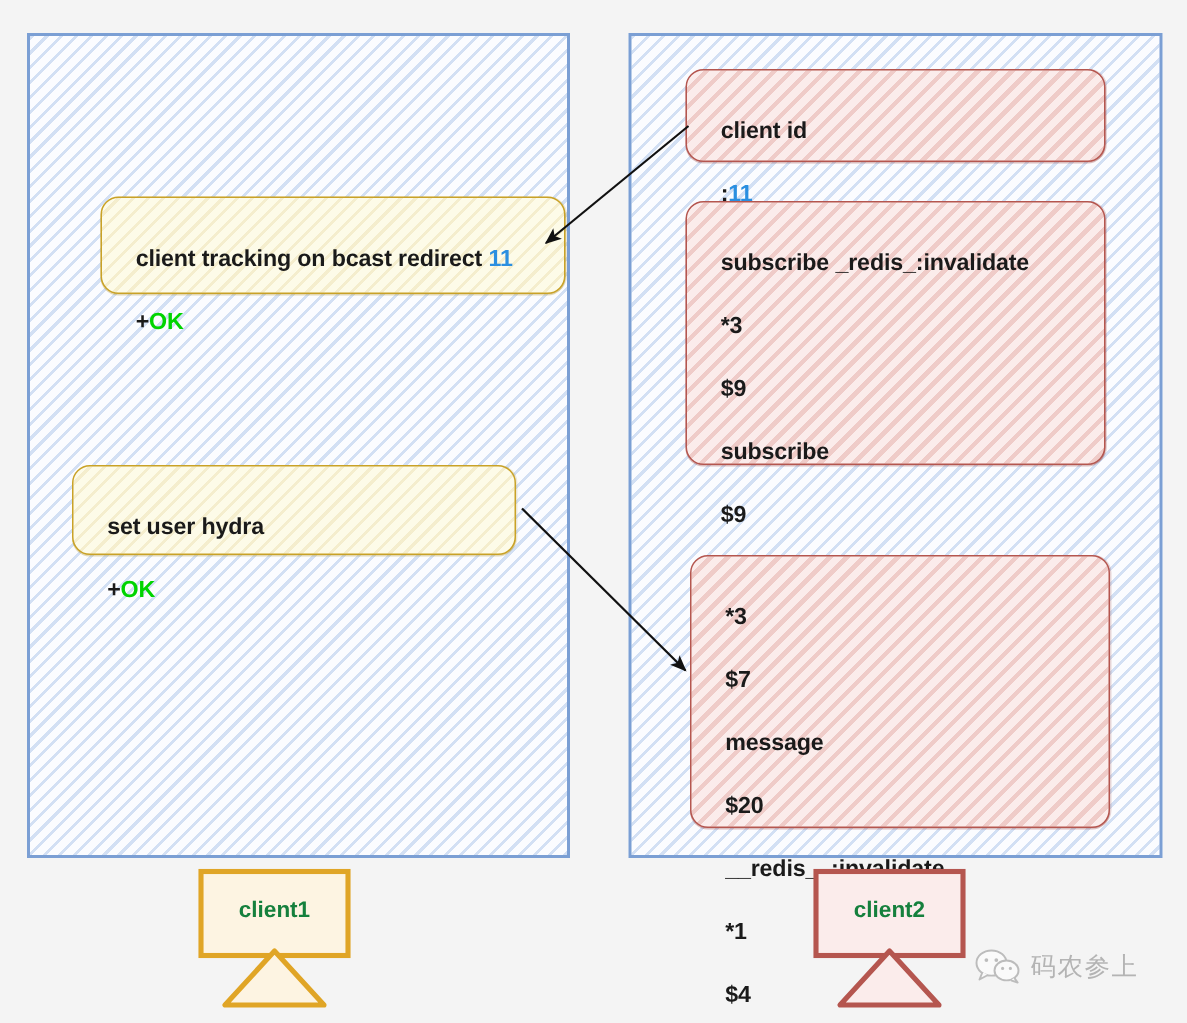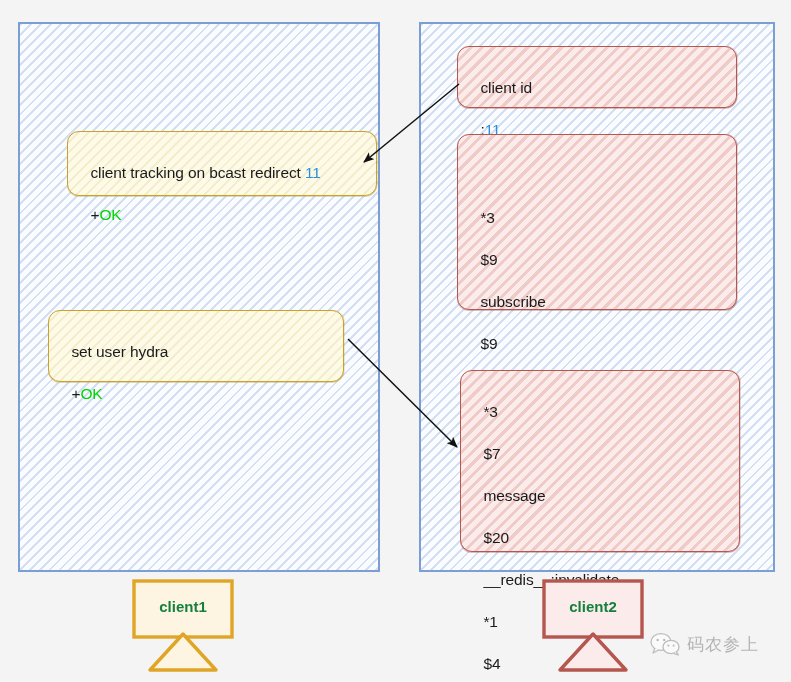--- a/index.html
+++ b/index.html
@@ -32,21 +32,21 @@
   #panel-left  { left: 18px;  top: 22px; width: 362px; height: 550px; }
   #panel-right { left: 419px; top: 22px; width: 356px; height: 550px; }
 
   
   .box {
     position: absolute;
     box-sizing: border-box;
     border-radius: 12px;
     padding: 9px 14px 10px 14px;
     font-size: 15.5px;
-    font-weight: normal;
+    font-weight: bold;
     color: #1a1a1a;
     line-height: 21px;
     white-space: pre;
     letter-spacing: -0.1px;
   }
   .box-yellow {
     border: 1.6px solid #c9a227;
     background-color: #fdfbe8;
     background-image: repeating-linear-gradient(
         135deg,
@@ -64,21 +64,21 @@
         135deg,
         rgba(205, 110, 100, 0.26) 0px,
         rgba(205, 110, 100, 0.26) 3px,
         rgba(255, 255, 255, 0) 3px,
         rgba(255, 255, 255, 0) 8px
     );
     box-shadow: 0 1px 0 rgba(150,60,55,.32), 1px 0 0 rgba(150,60,55,.2);
   }
 
   #box-tracking { left: 40px;  top: 131px; width: 310px; height: 65px; margin-left: 27px; }
-  #box-setuser  { left: 48px;  top: 310px; width: 296px; height: 72px; }
+  #box-setuser  { left: 48px;  top: 310px; width: 296px; height: 60px; }
   #box-clientid { left: 457px; top: 46px;  width: 280px; height: 62px; }
   #box-subscribe{ left: 457px; top: 134px; width: 280px; height: 176px; }
   #box-message  { left: 460px; top: 370px; width: 280px; height: 182px; }
 
   .blue { color: #2b8fe0; }
   .green { color: #00d400; }
 
   
   #arrow-layer {
     position: absolute;
@@ -140,21 +140,21 @@
   <span>set user hydra</span><br>
   <span>+</span><span class="green">OK</span>
 </div>
 
 <div class="box box-red" id="box-clientid">
   <span>client id</span><br>
   <span>:</span><span class="blue">11</span>
 </div>
 
 <div class="box box-red" id="box-subscribe">
-  <br>
+  <span>subscribe _redis_:invalidate</span><br>
   <span>*3</span><br>
   <span>$9</span><br>
   <span>subscribe</span><br>
   <span>$9</span><br>
   <span>_redis_:invalidate</span><br>
   <span>:1</span>
 </div>
 
 <div class="box box-red" id="box-message">
   <span>*3</span><br>

